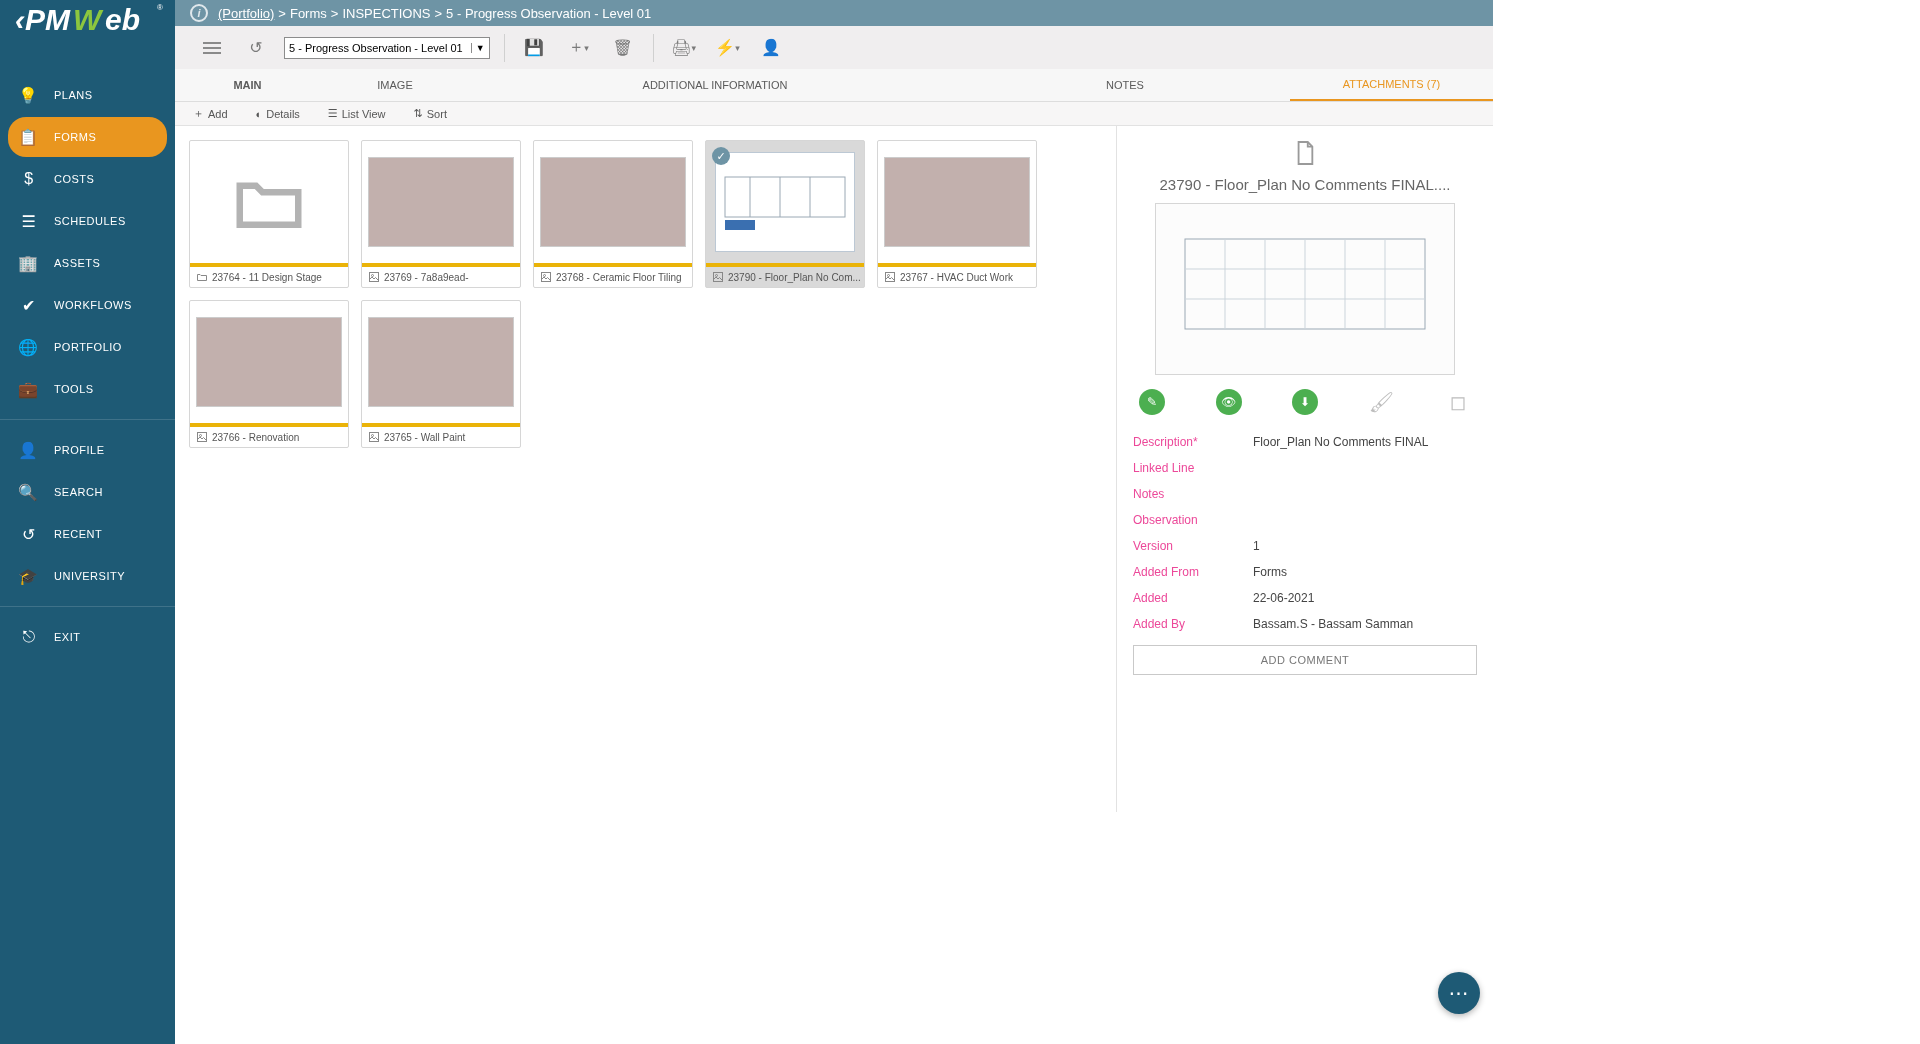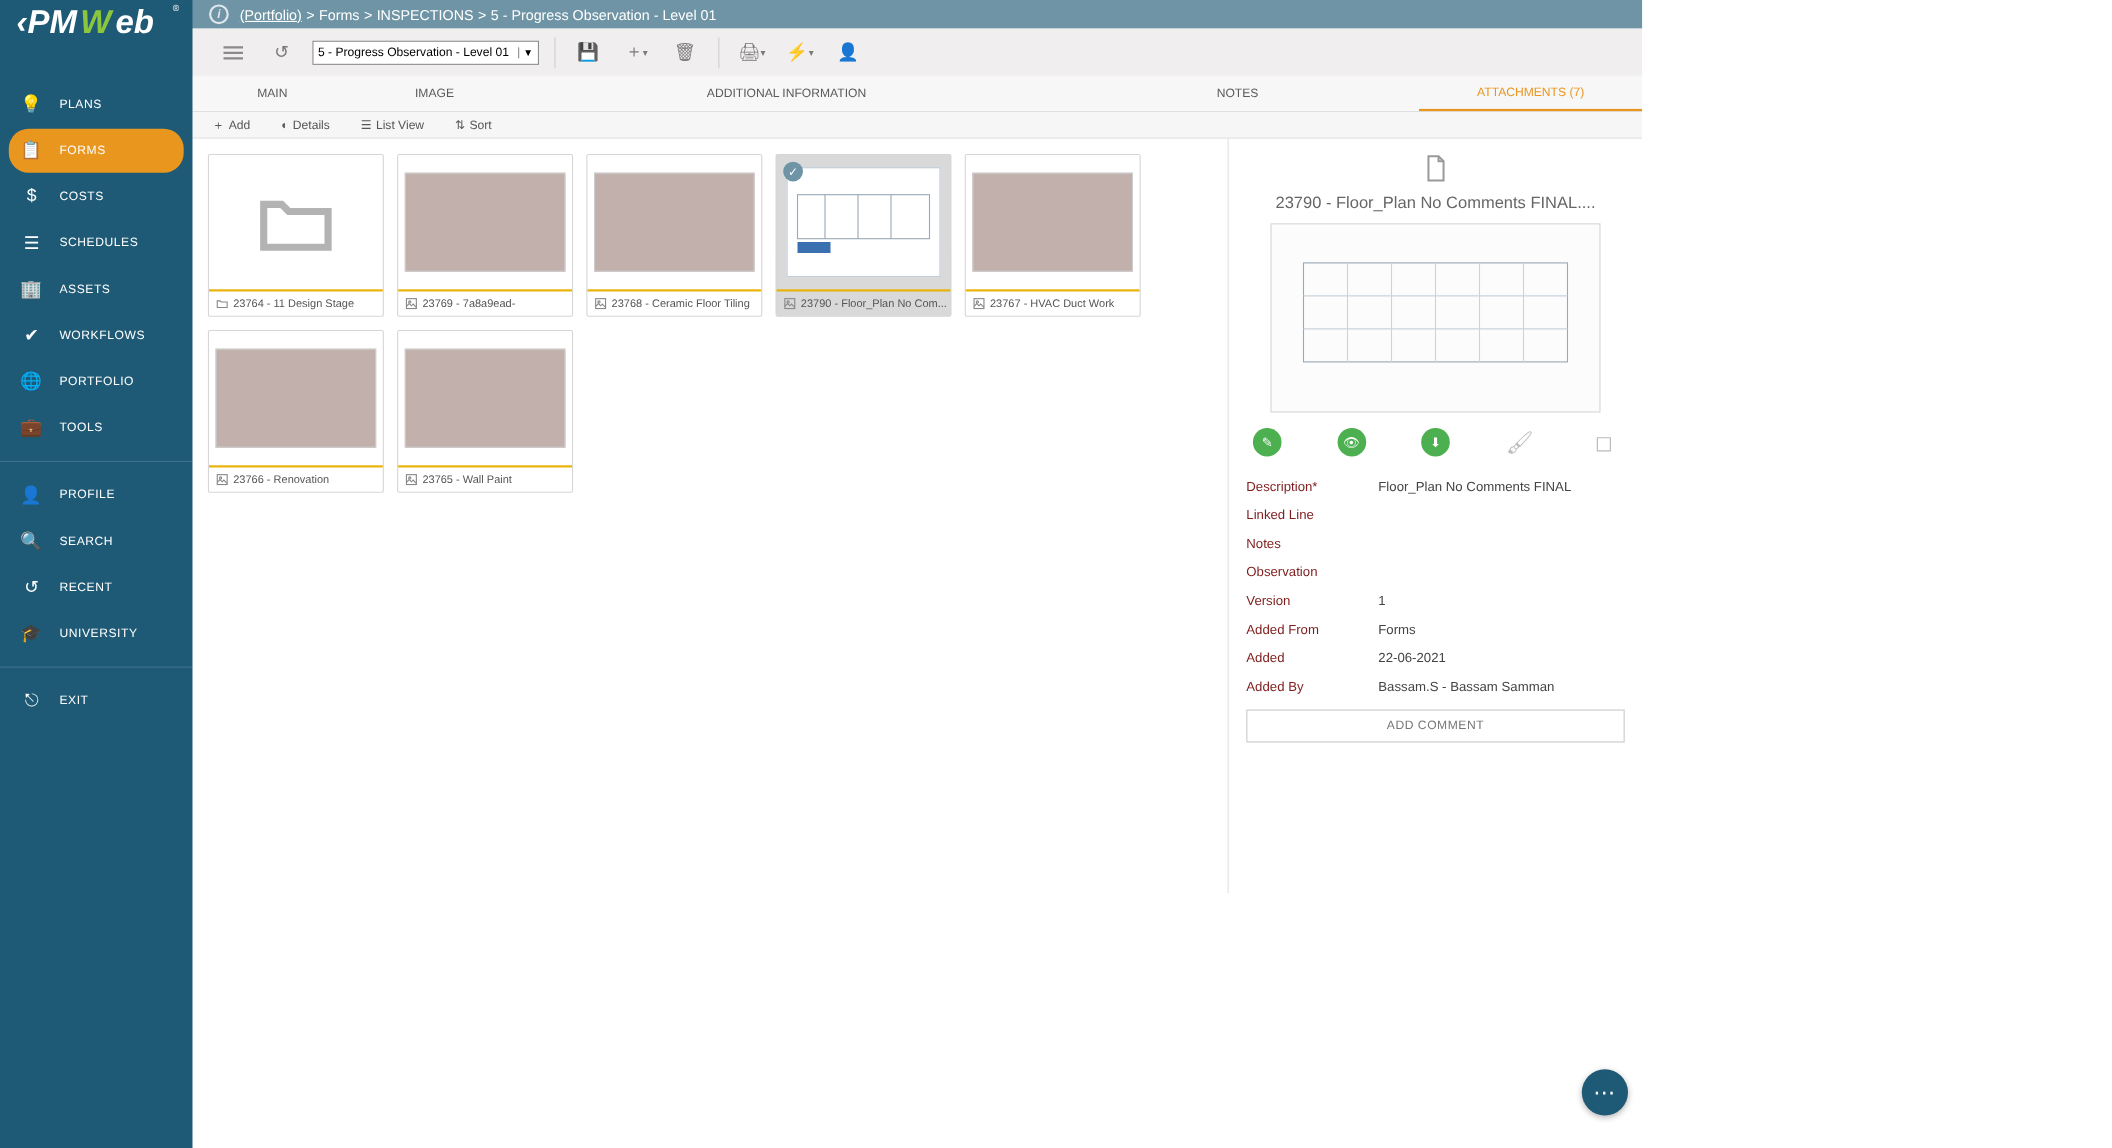--- a/index.html
+++ b/index.html
@@ -23,53 +23,53 @@
 .sidebar .logo { height: 69px; display: flex; justify-content: center; }
 .sidebar .nav { padding: 4px 8px; }
 .sidebar .nav-item { height: 40px; display: flex; align-items: center; padding-left: 10px; font-size: 11px; letter-spacing: 0.5px; cursor: pointer; border-radius: 18px; margin: 2px 0;}
 .sidebar .nav-item.active { background: #e9961f; }
 .sidebar .nav-item .ic { width: 22px; margin-right: 14px; text-align: center; font-size: 16px; }
 .sidebar .divider-h { height: 1px; background: rgba(255,255,255,0.15); margin: 4px 0; }
 
 
 .tabs { margin-left: 175px; height: 33px; background: #f7f7f7; border-bottom: 1px solid #ddd; display: flex; }
 .tab { flex: 0 0 auto; padding: 0 10px; display: flex; align-items: center; font-size: 11px; color: #5a5a5a; cursor: pointer; }
-.tab.t0 { width: 145px; justify-content: center; }
+.tab.t0 { width: 145px; justify-content: center; font-weight: bold; }
 .tab.t1 { width: 150px; justify-content: center; }
 .tab.t2 { width: 490px; justify-content: center; }
 .tab.t3 { width: 330px; justify-content: center; }
 .tab.t4 { flex: 1; justify-content: center; border-bottom: 2px solid #e9961f; color: #e9961f; text-align: center; }
 
 
 .subtool { margin-left: 175px; height: 24px; background: #f7f6f6; border-bottom: 1px solid #e2e2e2; display: flex; align-items: center; padding-left: 18px; gap: 28px; font-size: 11px; color: #565656; }
 .subtool .sitem { display: flex; align-items: center; gap: 4px; cursor: pointer; }
 
 
 .content { margin-left: 175px; display: flex; height: calc(100% - 126px); }
 .grid-area { flex: 1; padding: 14px 14px; display: flex; flex-wrap: wrap; align-content: flex-start; gap: 12px; border-right: 1px solid #e2e2e2; overflow: auto; }
 .card { width: 160px; border: 1px solid #d6d6d6; border-radius: 2px; background: #fff; }
 .card.selected { background: #d9d9d9; }
 .card .thumb { height: 122px; display: flex; align-items: center; justify-content: center; padding: 6px; position: relative; }
 .card .thumb.folder svg { width: 78px; }
 .card .thumb.img > .imgbox { width: 100%; height: 90px; background: #c2b0ad; border: 1px solid #ccc; }
 .card .thumb.floor > .imgbox { width: 140px; height: 100px; background: #fff; border: 1px solid #bcc8d4; }
 .card .check { position:absolute; top:6px; left:6px; width:18px; height:18px; background:#6e94a5; border-radius:50%; color:#fff; display:flex; align-items:center; justify-content:center; font-size:11px;}
-.card .label { border-top: 2px solid #eab308; height: 24px; display: flex; align-items: center; padding: 0 6px; font-size: 10px; color: #555; gap: 4px; white-space: nowrap; overflow: hidden; text-overflow: ellipsis; }
+.card .label { border-top: 4px solid #eab308; height: 24px; display: flex; align-items: center; padding: 0 6px; font-size: 10px; color: #555; gap: 4px; white-space: nowrap; overflow: hidden; text-overflow: ellipsis; }
 .card .label svg { flex-shrink: 0; }
 
 
 .details { width: 376px; padding: 14px 16px; font-size: 12px; color: #5a5a5a; overflow: auto; }
 .details .d-head { display: flex; align-items: center; gap: 10px; margin-bottom: 10px; flex-direction: column; }
 .details .d-head .name { font-size: 15px; color: #666; white-space: nowrap; overflow: hidden; text-overflow: ellipsis; }
 .details .preview { border: 1px solid #d6d6d6; height: 172px; background: #fcfcfc; margin: 0 auto; width: 300px; display:flex; align-items:center; justify-content:center;}
 .details .actions { display: flex; justify-content: space-between; padding: 14px 6px; }
 .details .actions .act { width: 26px; height: 26px; background: #4caf50; border-radius: 50%; }
 .details .actions .act.grey { background: none; color:#bdbdbd; font-size:20px; display:flex;align-items:center;justify-content:center;}
 .details .row { display: flex; padding: 6px 0; font-size: 12px; }
-.details .row .k { width: 120px; color: #7f1d1d; }
+.details .row .k { width: 120px; color: #ec4899; }
 .details .row .v { flex: 1; color: #444; }
 .details .addc { border: 1px solid #c9c9c9; height: 30px; display: flex; align-items: center; justify-content: center; font-size: 11px; color: #777; margin-top: 8px; cursor: pointer; letter-spacing: 0.5px;}
 
 
 .fab { position: absolute; right: 440px; bottom: 30px; width: 42px; height: 42px; background: #1e5a75; border-radius: 50%; color: #fff; display: flex; align-items: center; justify-content: center; font-size: 20px; letter-spacing: 1px; cursor: pointer; box-shadow: 0 2px 6px rgba(0,0,0,0.3);}
 
 
 .imgbox.ceramic { background: linear-gradient(135deg,#e8ecec 60%, #c9cfce 100%); }
 .imgbox.hvac { background: linear-gradient(#5a5240,#7a6f54); }
 .imgbox.paint { background: linear-gradient(#f4eed8,#e2d8b8); }

